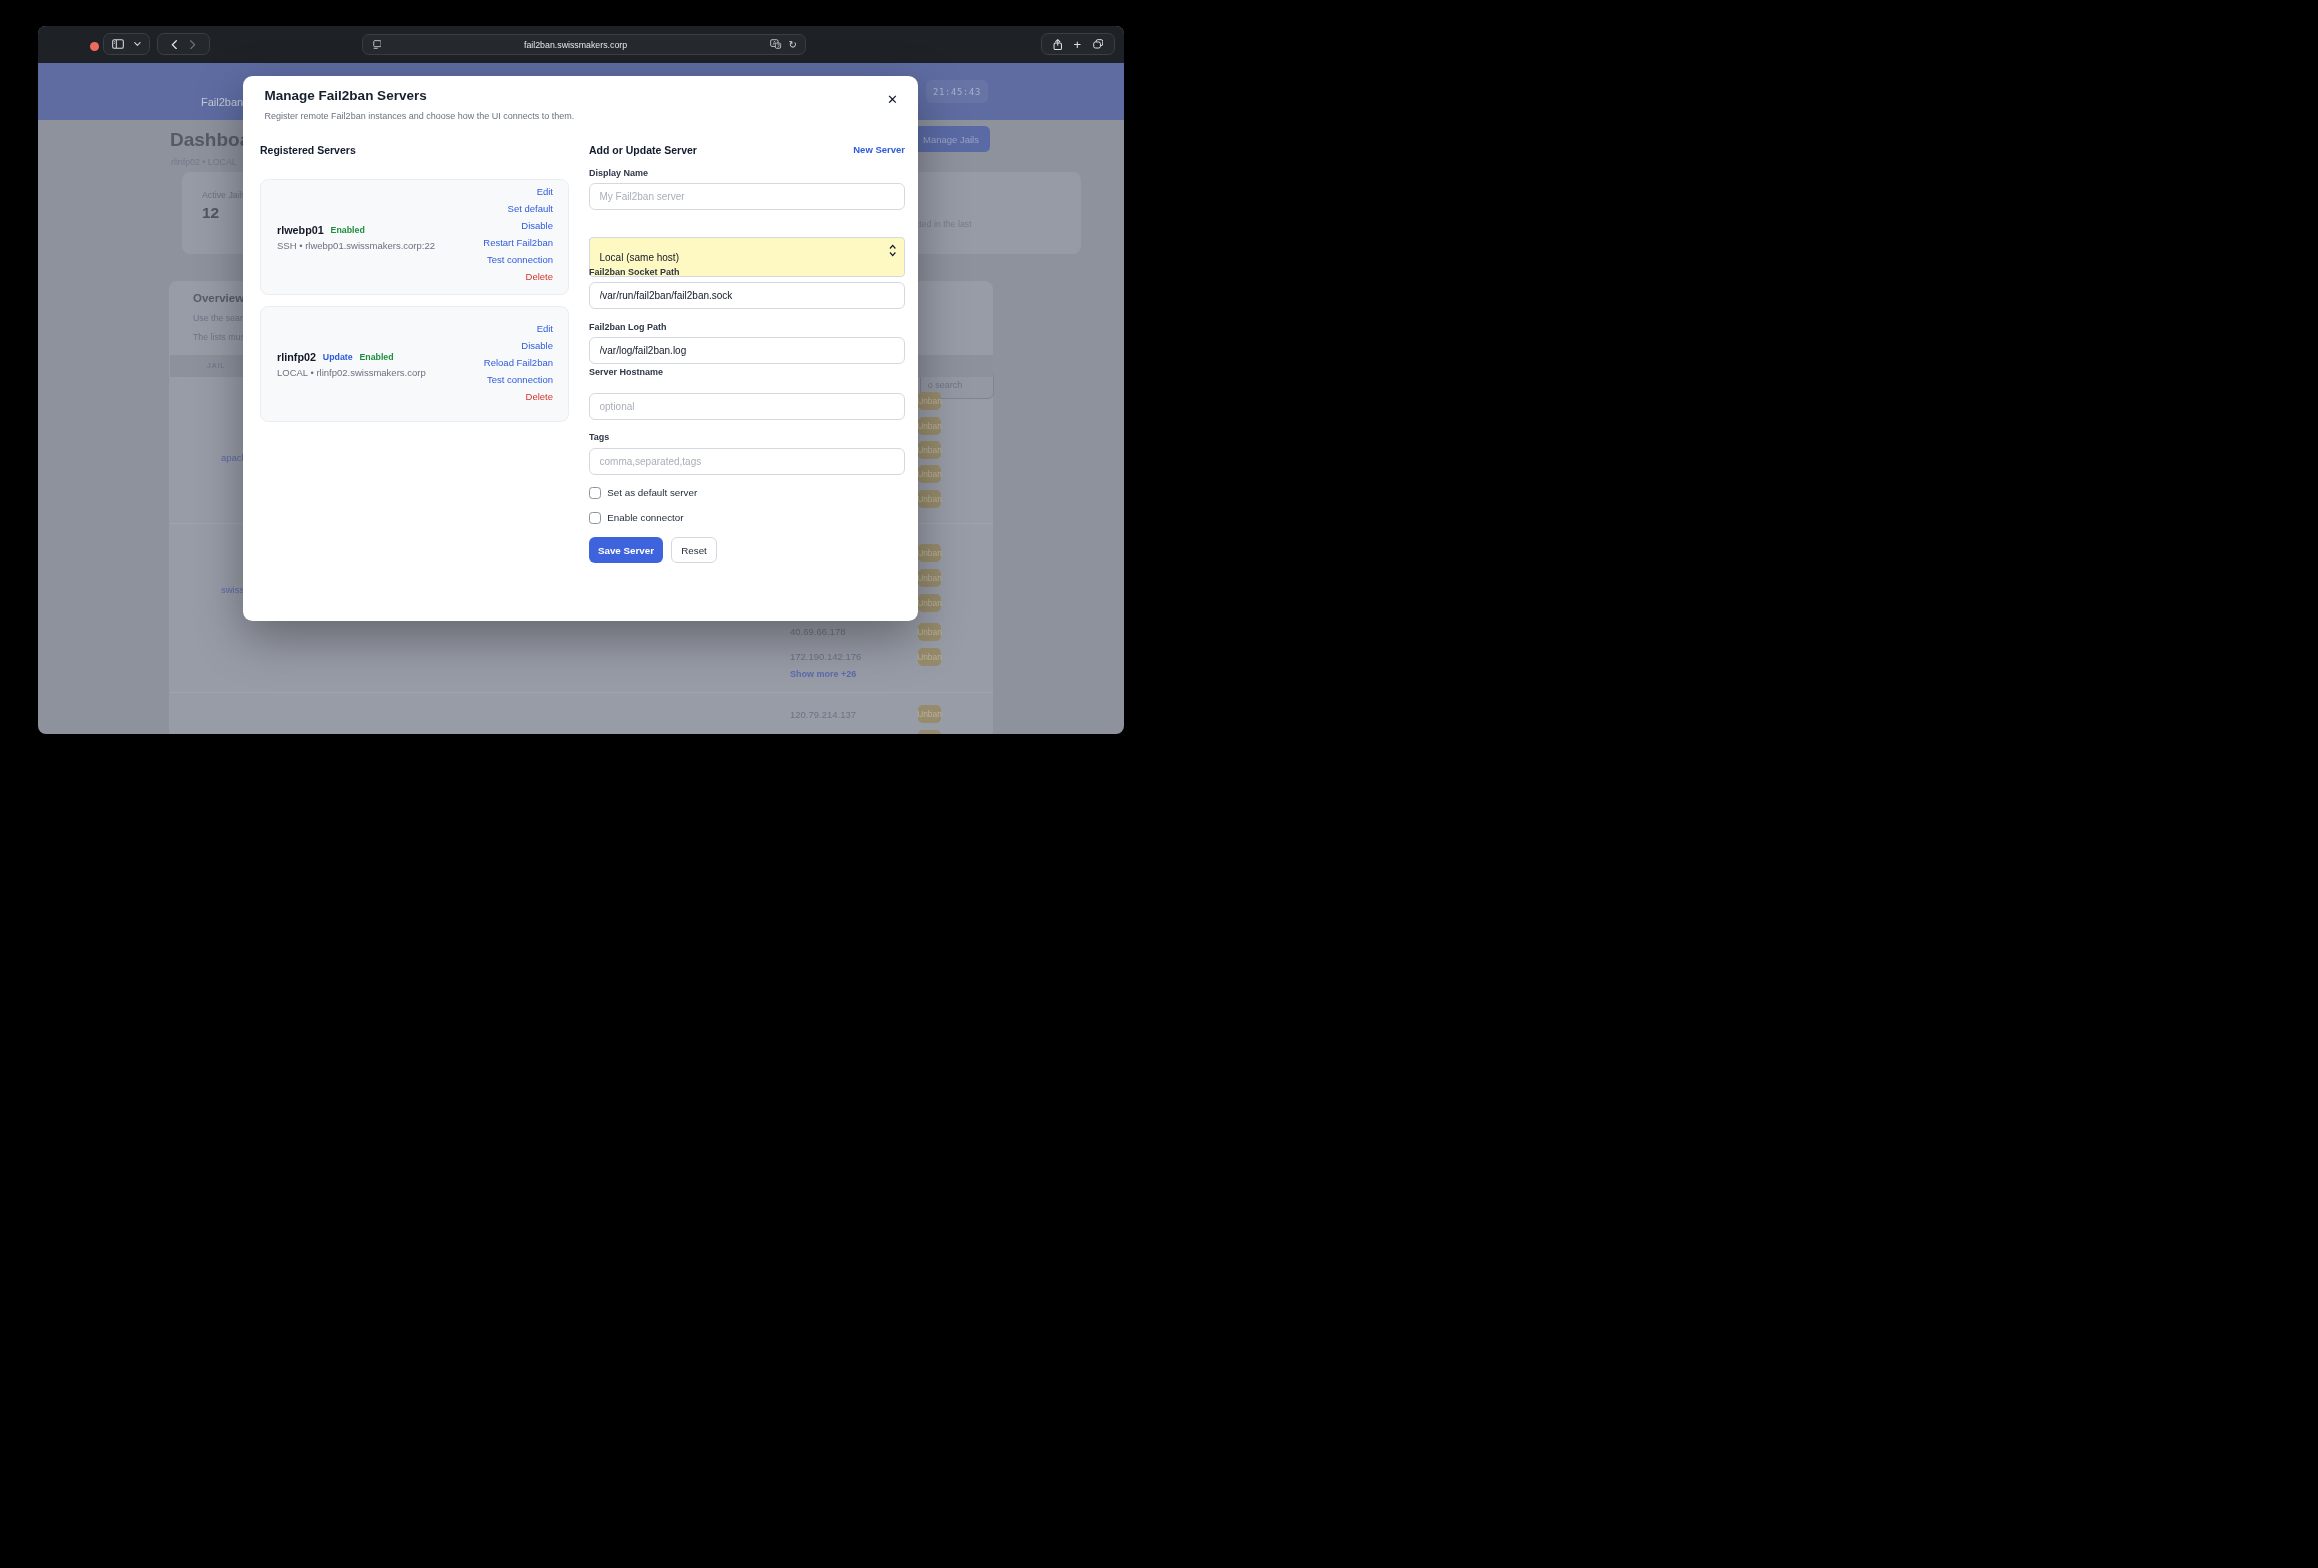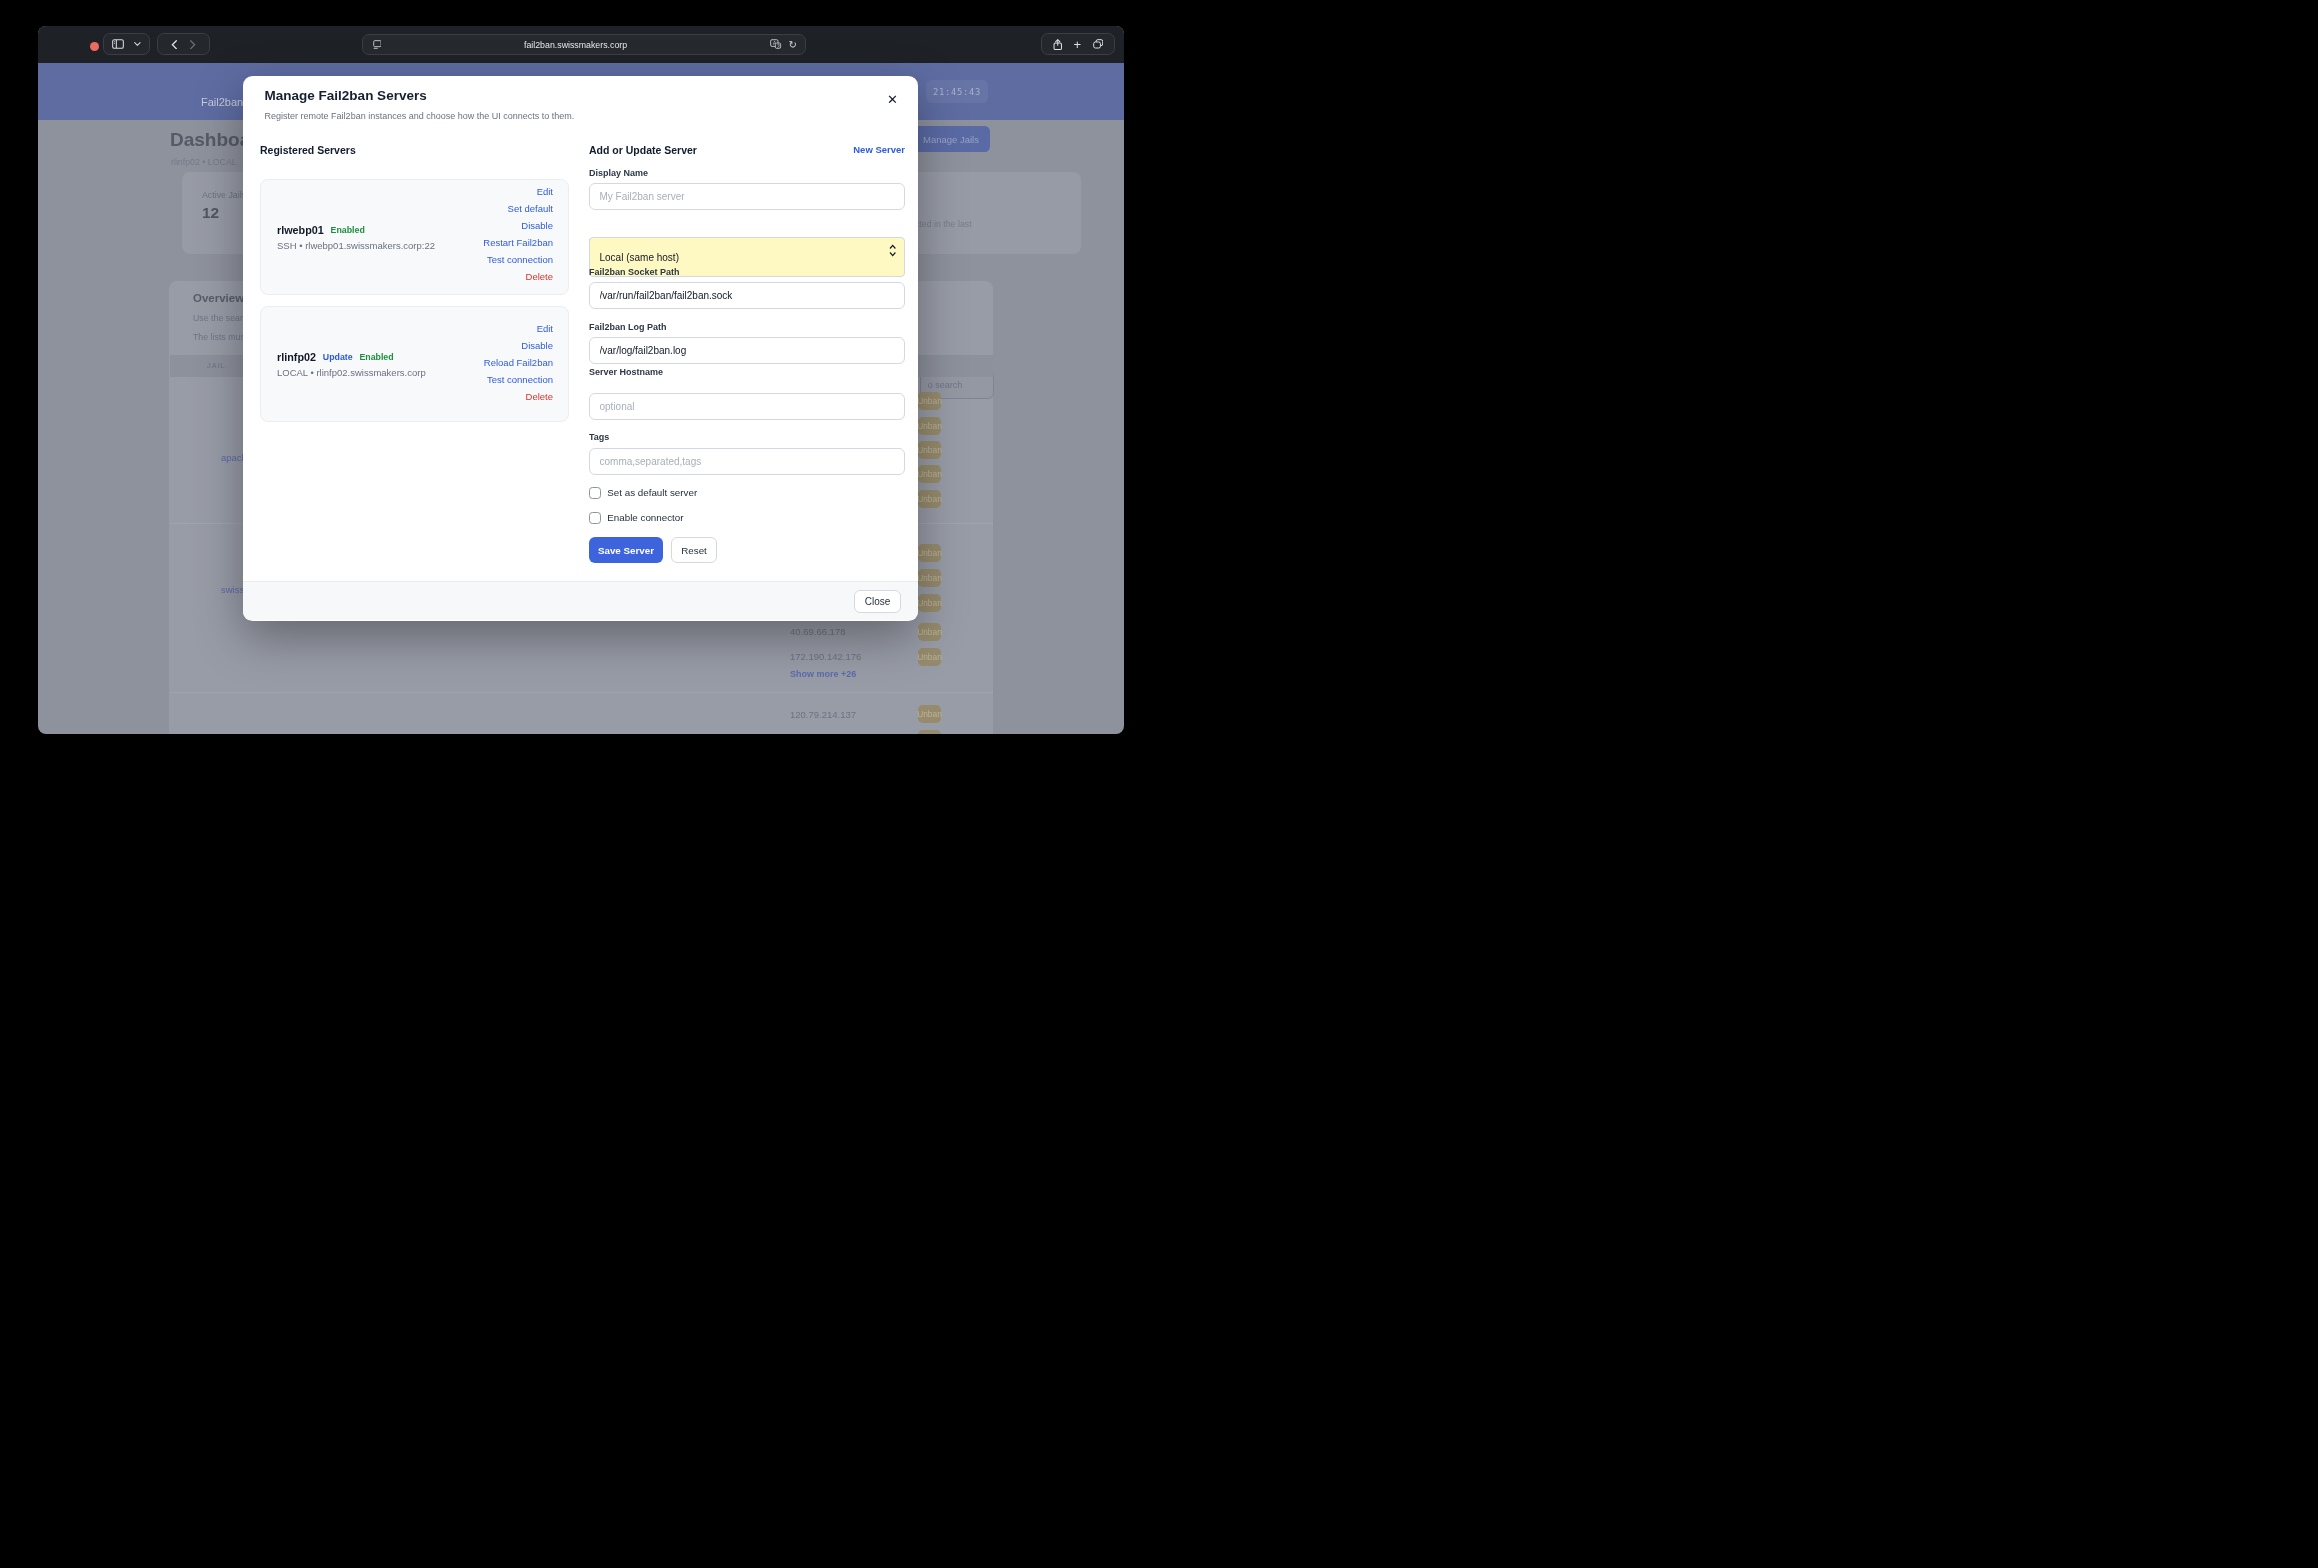--- a/index.html
+++ b/index.html
@@ -270,18 +270,15 @@
       <span class="cblabel">Set as default server</span>
     </div>
     <div class="cbrow" style="top:436px;">
       <span class="cb"></span>
       <span class="cblabel">Enable connector</span>
     </div>
 
     <div class="btn-save">Save Server</div>
     <div class="btn-reset">Reset</div>
 
-    <div class="m-footer">
-      <div class="btn-close">Close</div>
-    </div>
   </div>
 </div>
 
 
 </body></html>

